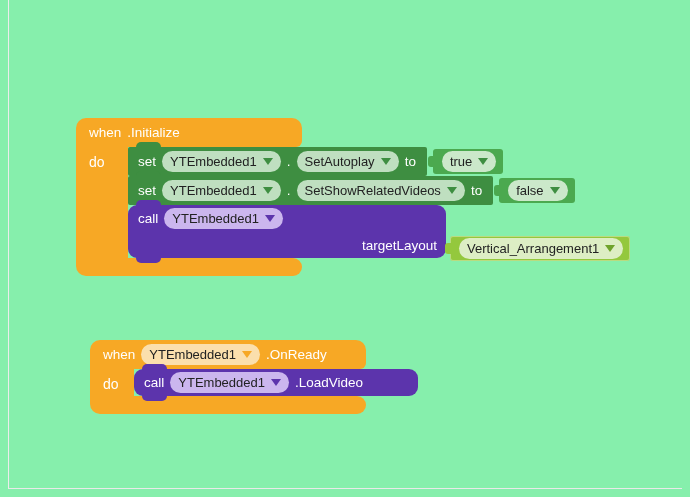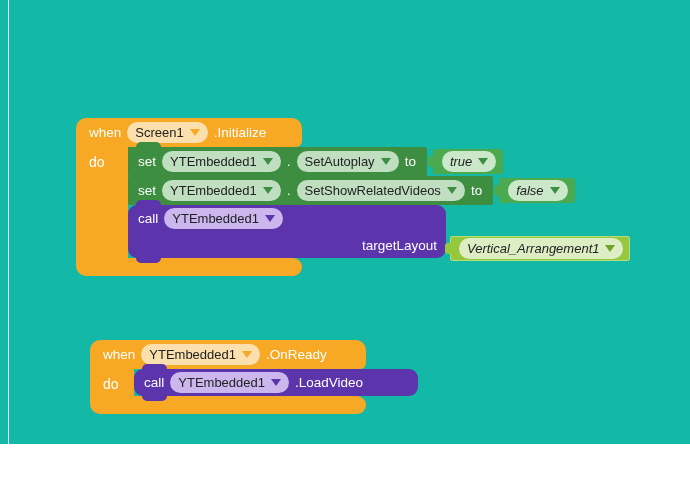--- a/index.html
+++ b/index.html
@@ -1,18 +1,18 @@
 <!DOCTYPE html>
 <html><head>
 <meta charset="utf-8">
 <style>
   * { margin:0; padding:0; box-sizing:border-box; }
   html,body { background:#fff; }
   .canvas {
-    position:relative; width:690px; height:444px; background:#14b8a6;
+    position:relative; width:690px; height:497px; background:#86efac;
     font-family:"Liberation Sans", sans-serif; overflow:hidden;
   }
   .edge-v { position:absolute; left:8px; top:0; width:1px; height:489px; background:#ececec; }
   .edge-h { position:absolute; left:8px; top:488px; width:674px; height:1px; background:#e9e9e9; }
 
   .block-group { position:absolute; }
 
   
   .evt-header {
     position:relative; z-index:1; display:flex; align-items:center; gap:6px;
@@ -59,21 +59,21 @@
 
   
   .tab-up   { position:absolute; top:-5px;   left:8px; width:25px; height:6px; border-radius:5px 5px 0 0; }
   .tab-down { position:absolute; bottom:-5px; left:8px; width:25px; height:6px; border-radius:0 0 5px 5px; z-index:3; }
   .tab-green  { background:#3E8E41; }
   .tab-purple { background:#5C34AC; }
 
   
   .val {
     position:relative; display:inline-flex; align-items:center; gap:5px;
-    height:25px; padding:0 7px 0 9px; border-radius:3px; margin-left:6px; white-space:nowrap;font-style:italic;
+    height:25px; padding:0 7px 0 9px; border-radius:3px; margin-left:6px; white-space:nowrap;
   }
   .val::before {
     content:""; position:absolute; left:-5px; top:7px; width:7px; height:11px;
     background:inherit; border-radius:3px 0 0 3px;
   }
   .val-logic { background:#4BA94F; }
   .val-comp  { background:#94C83D; box-shadow:inset 0 0 0 1px rgba(255,255,255,.35); }
   .val-text  { background:#E1286B; color:#fff; }
   .val-abs   { position:absolute; left:100%; margin-left:4px; top:4px; }
   .quote { color:#fff; font-size:14px; font-weight:bold; }
@@ -81,24 +81,20 @@
 </head>
 <body>
 
 <div class="canvas">
   <div class="edge-v"></div>
   <div class="edge-h"></div>
 
   <div class="block-group" style="left:76px; top:118px;">
     <div class="evt-header" style="width:226px;">
       <span class="kw">when</span>
-      <span class="field f-orange">
-        <span>Screen1</span>
-        <span class="tri tri-orange"></span>
-      </span>
       <span class="kw">.Initialize</span>
     </div>
 
     <div class="evt-body">
       <div class="evt-spine" style="width:52px;">
         <span>do</span>
       </div>
 
       <div class="stack">
 

